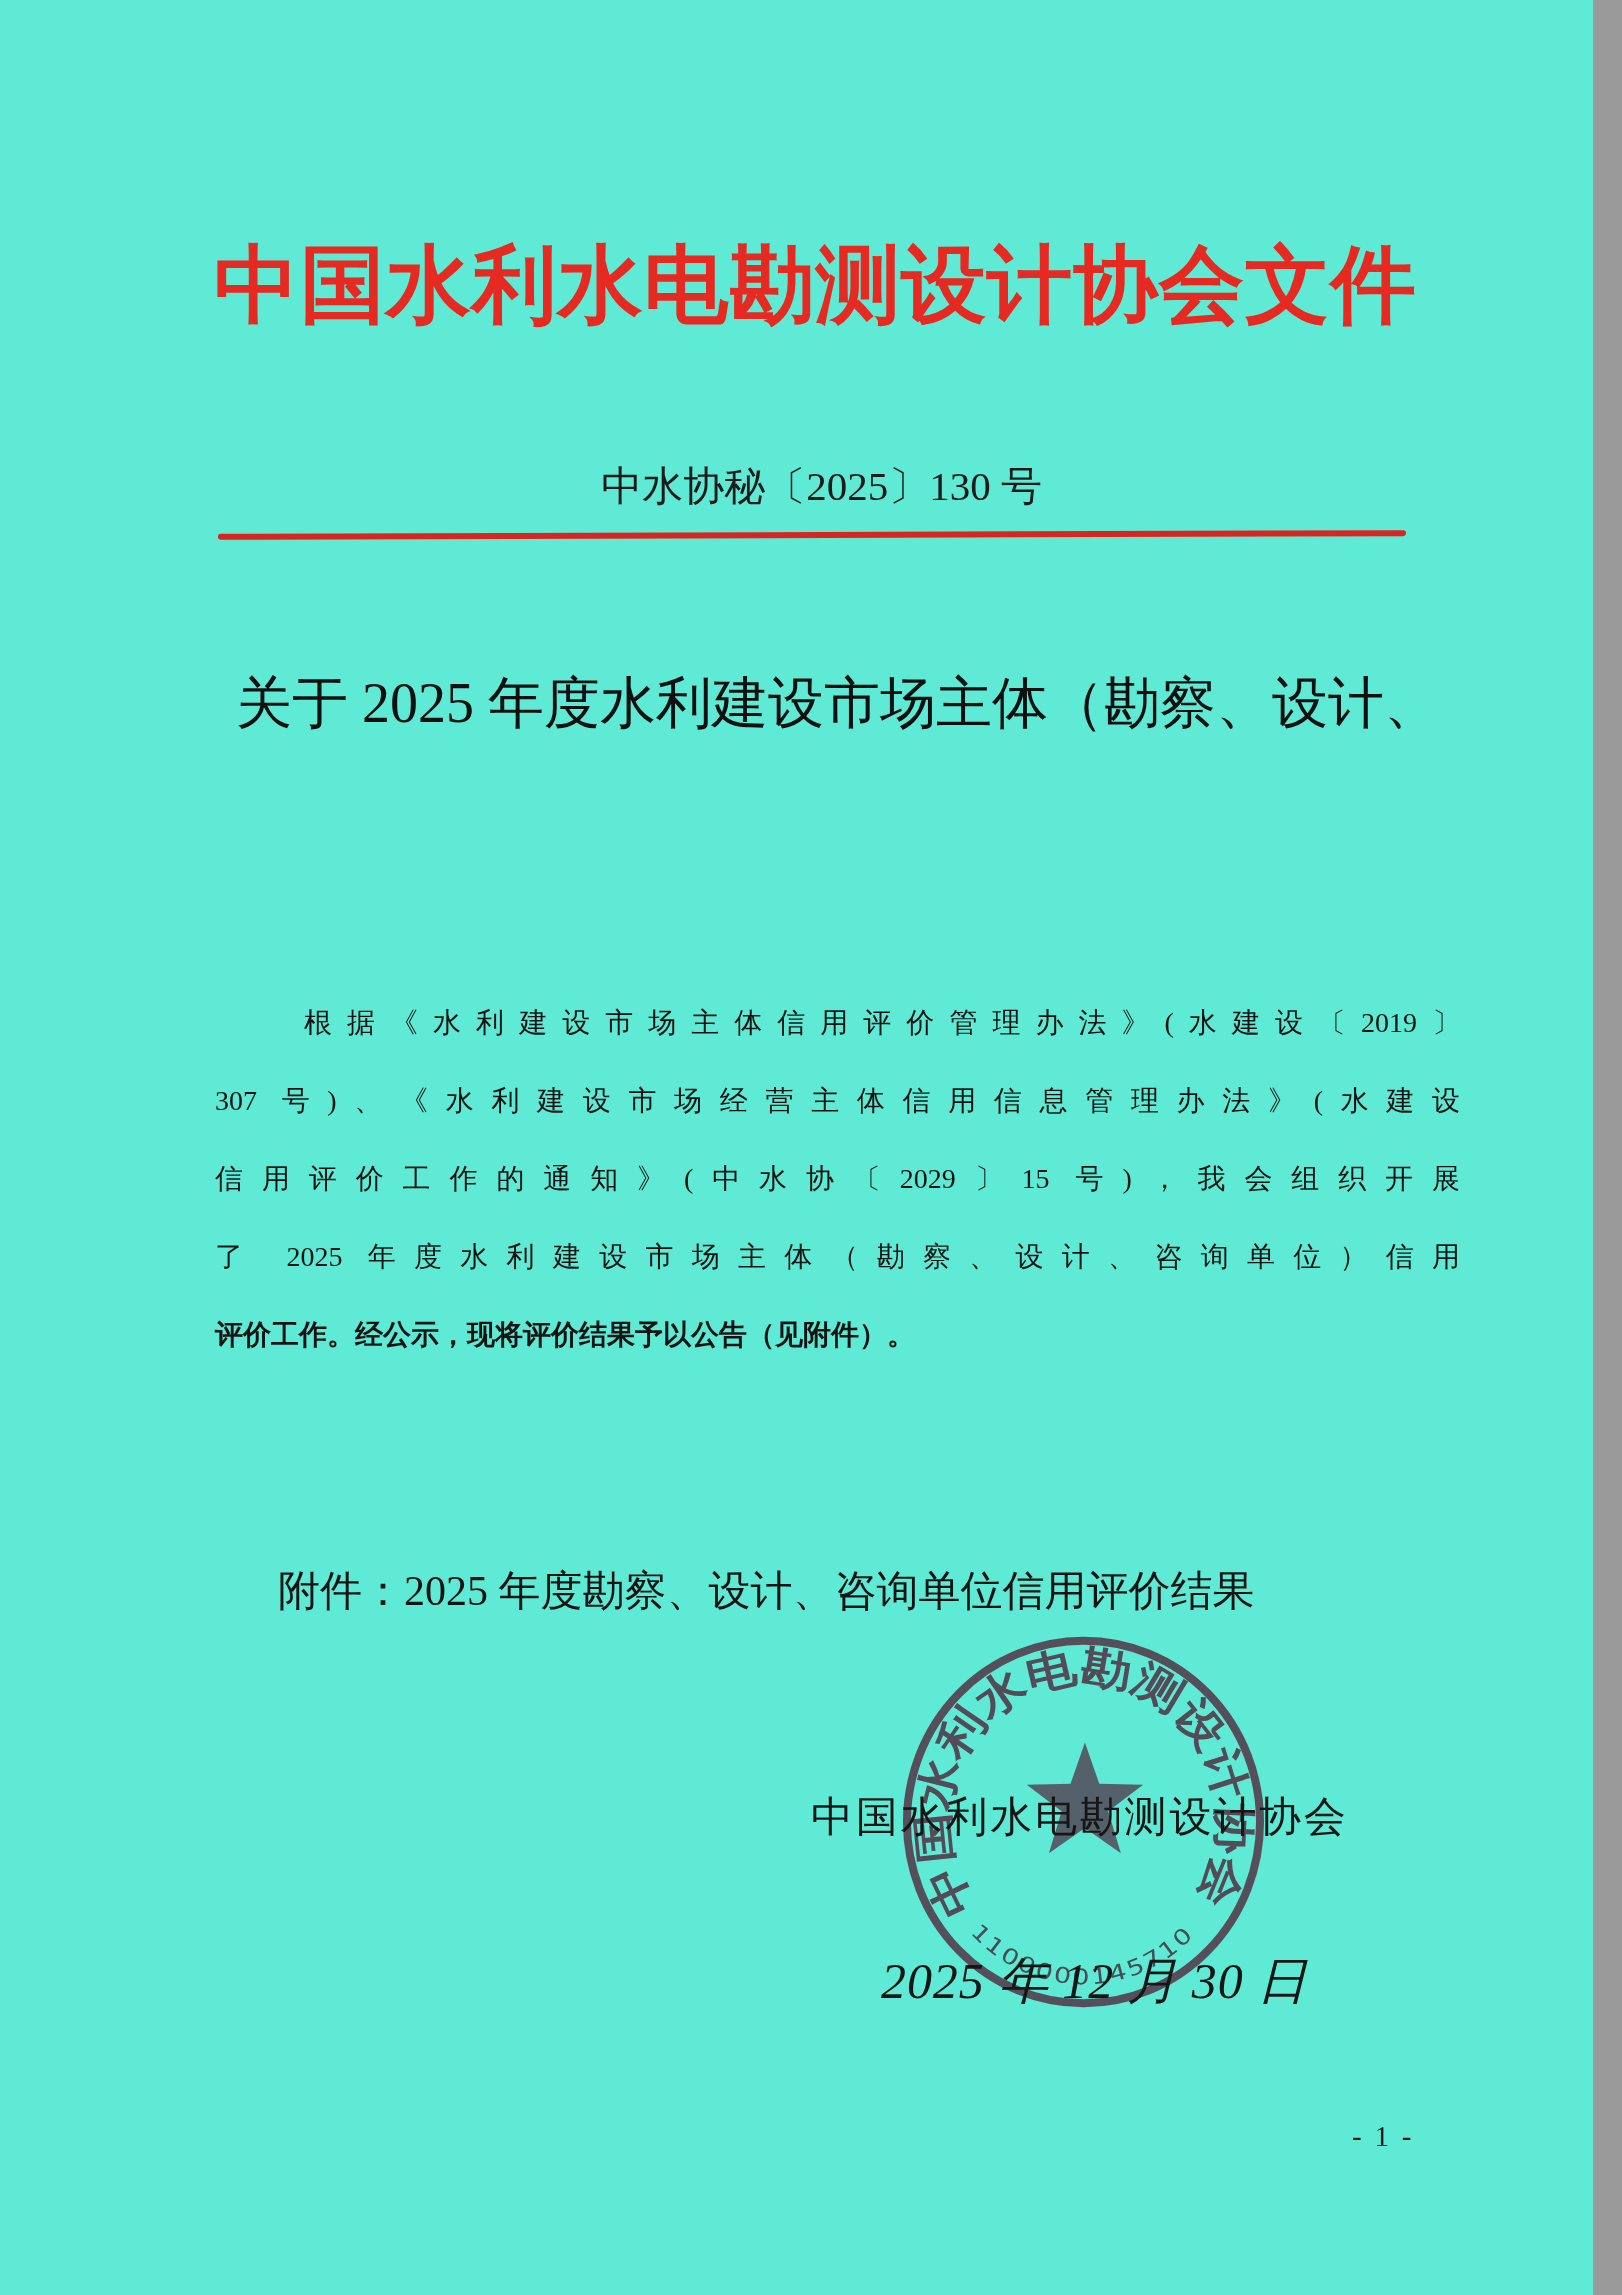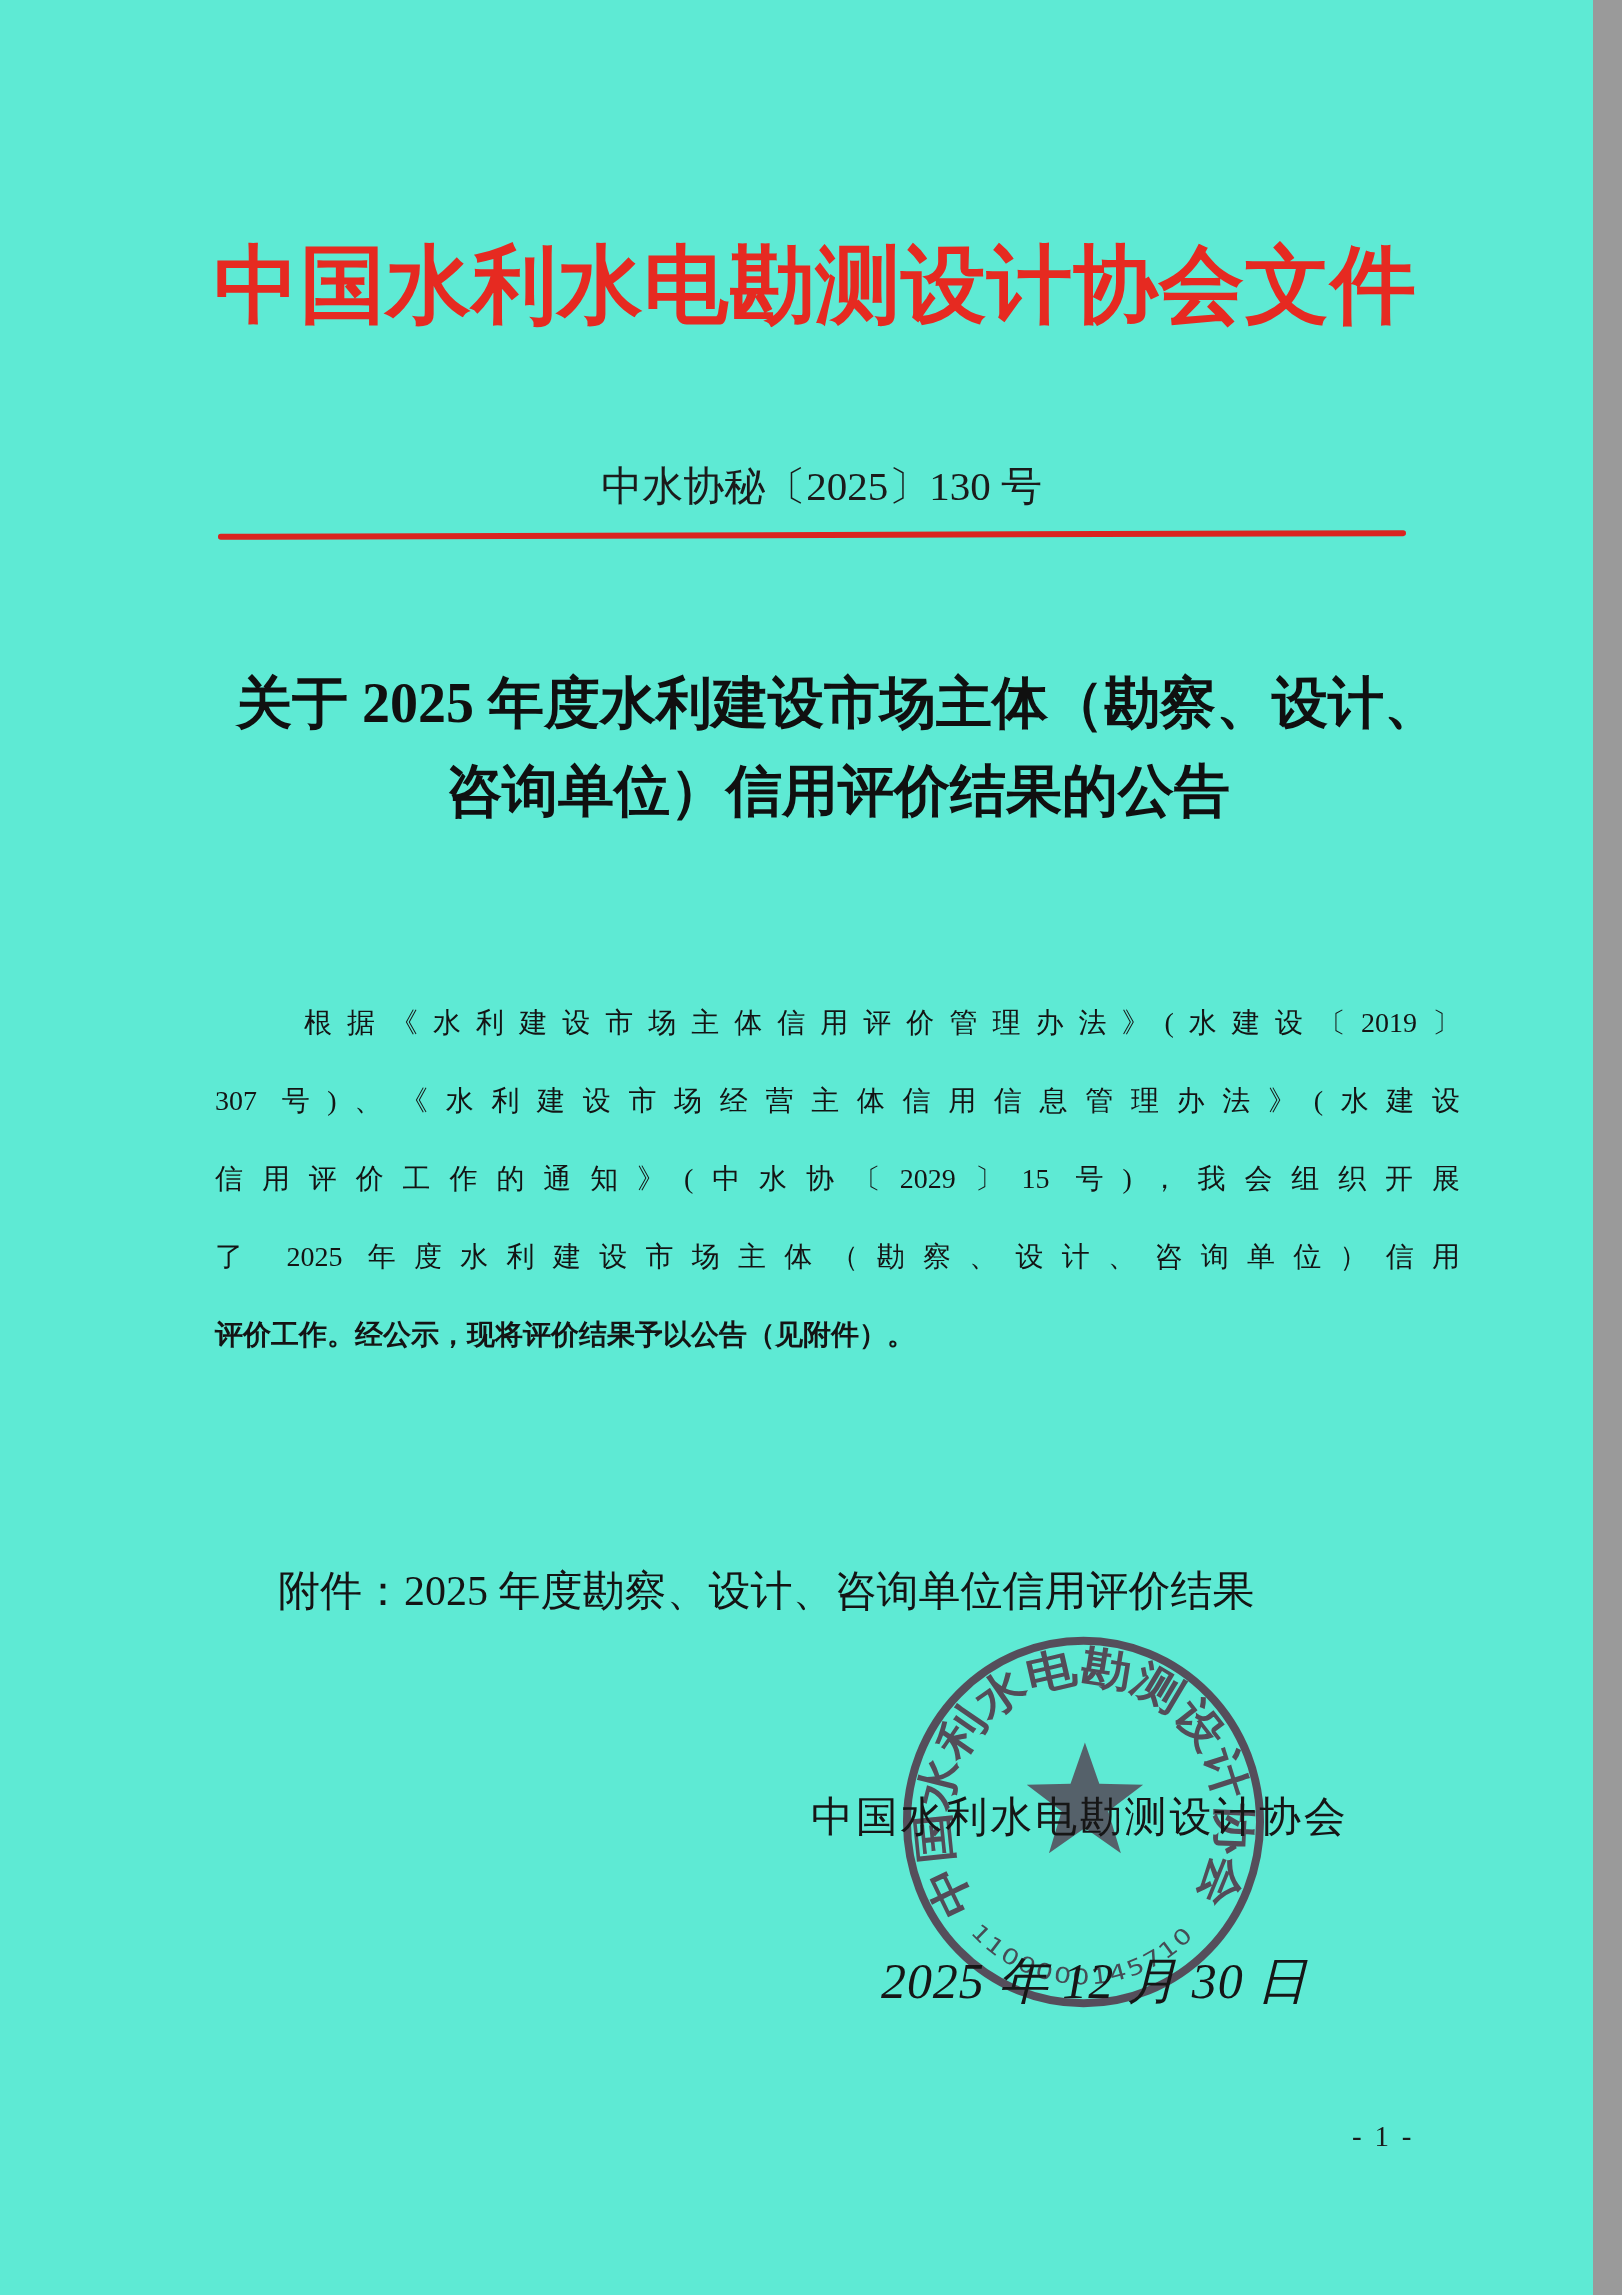--- a/index.html
+++ b/index.html
@@ -22,21 +22,21 @@
     text-align:center;font-size:41px;line-height:50px;
     color:#1b1b1b;white-space:nowrap;
   }
   .red-divider{
     position:absolute;left:218px;top:532px;width:1188px;height:5.7px;
     background:#da2420;border-radius:2.8px;
     transform:rotate(-0.18deg);
   }
   .doc-title{
     position:absolute;left:214px;top:659px;width:1248px;
-    text-align:center;font-size:56px;font-weight:bold;line-height:88px;
+    text-align:center;font-size:56px;font-weight:normal;line-height:88px;
     color:#101010;white-space:nowrap;
   }
   .salutation{
     position:absolute;left:215px;top:935px;width:1245px;
     font-size:42px;line-height:78px;
   }
   .paragraph{
     position:absolute;left:215px;top:984px;width:1245px;
     font-size:28px;
   }
@@ -85,21 +85,20 @@
 <div class="page">
 
   <div class="header-title">中国水利水电勘测设计协会文件</div>
 
   <div class="doc-number">中水协秘〔2025〕130 号</div>
 
   <div class="red-divider"></div>
 
   <div class="doc-title">
     <div>关于 2025 年度水利建设市场主体（勘察、设计、</div>
-    <div>咨询单位）信用评价结果的公告</div>
   </div>
 
 
   <div class="paragraph">
     <div class="bline first">根据《水利建设市场主体信用评价管理办法》(水建设〔2019〕</div>
     <div class="bline">307 号)、《水利建设市场经营主体信用信息管理办法》(水建设</div>
     <div class="bline">信用评价工作的通知》(中水协〔2029〕15 号)，我会组织开展</div>
     <div class="bline">了 2025 年度水利建设市场主体（勘察、设计、咨询单位）信用</div>
     <div class="bline last">评价工作。经公示，现将评价结果予以公告（见附件）。</div>
   </div>

